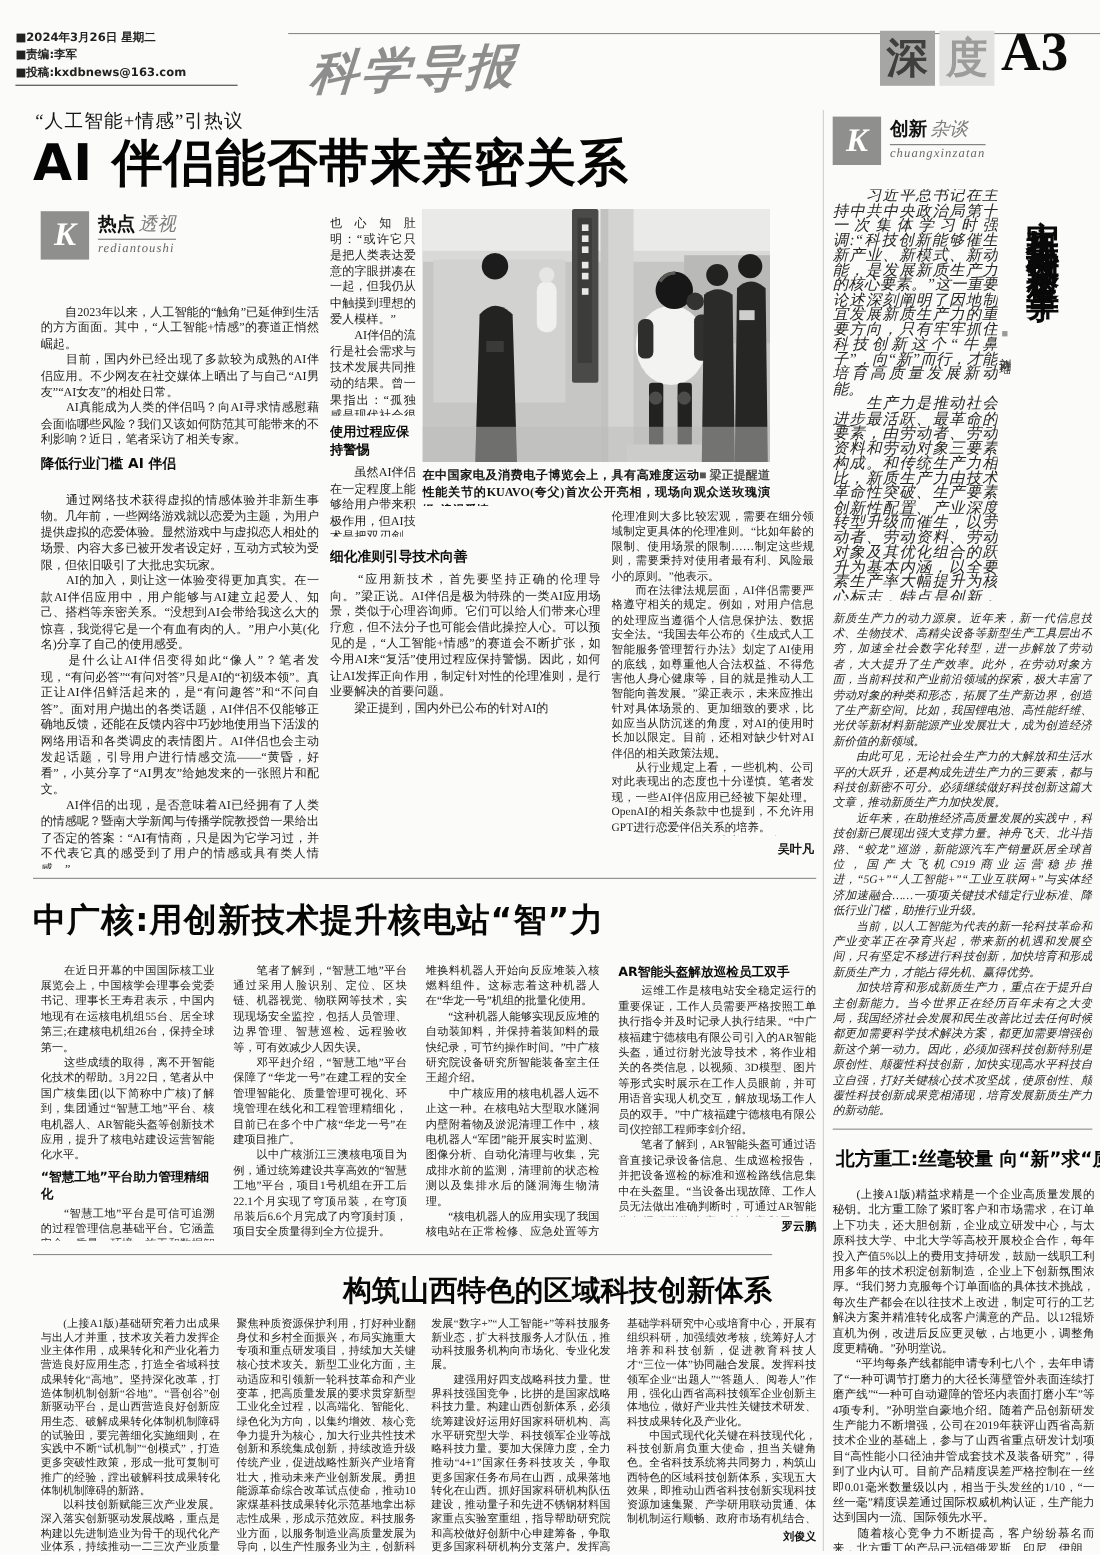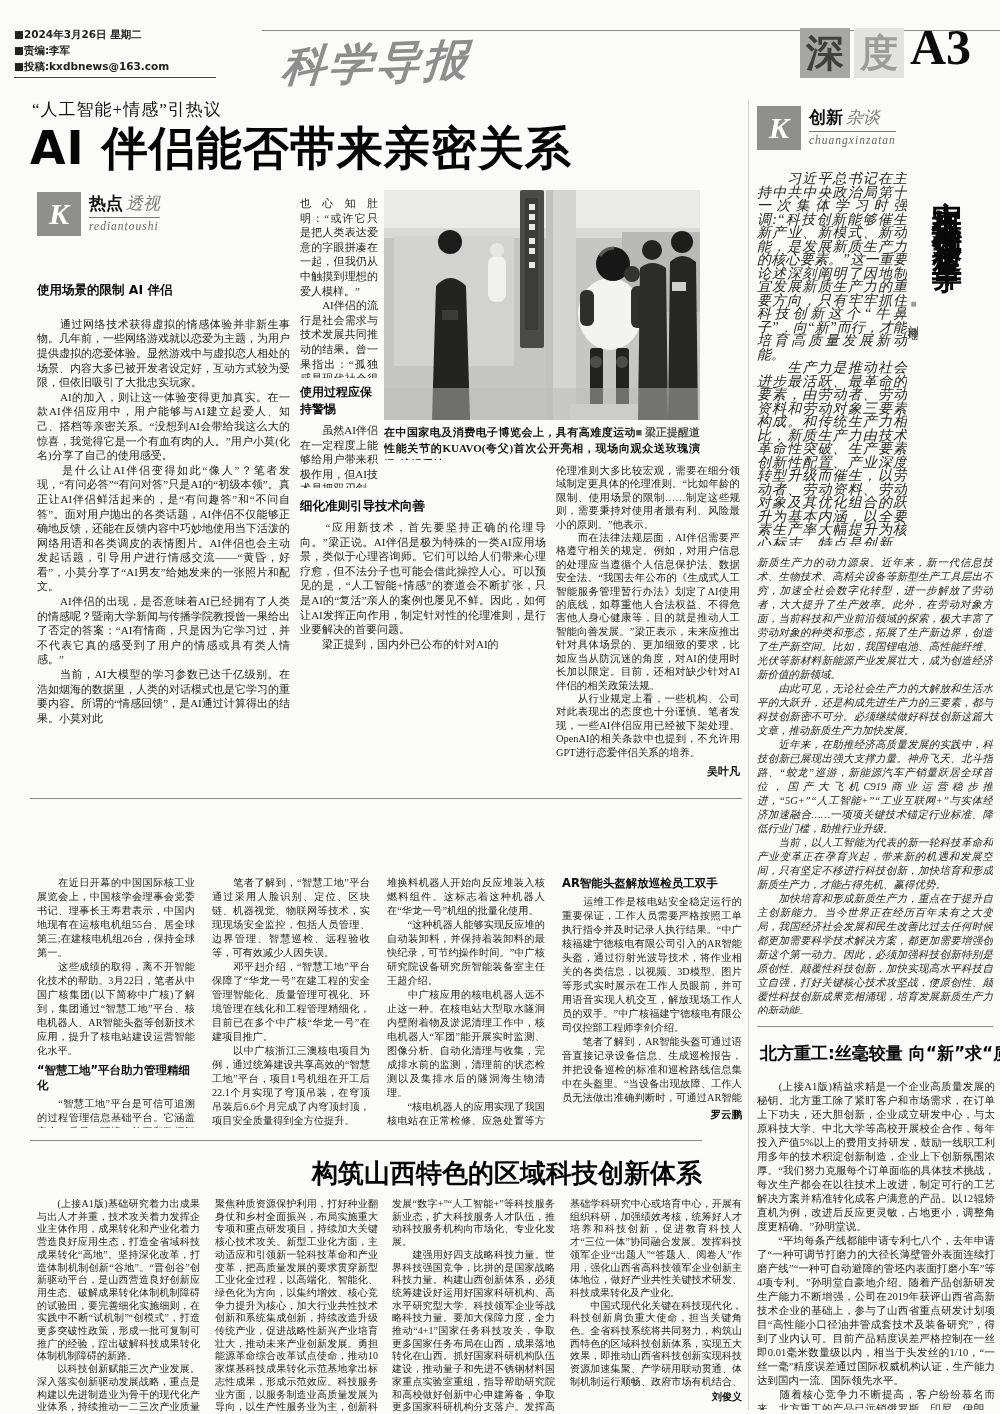--- a/index.html
+++ b/index.html
@@ -72,21 +72,24 @@
 
   <div class="abs badge" style="left:37px;top:192px;">
     <div class="badge-k">K</div>
     <div class="badge-txt">
       <div class="badge-line"><span class="badge-bold">热点</span><span class="badge-script">透视</span></div>
       <div class="badge-pinyin">rediantoushi</div>
     </div>
   </div>
 
   <div class="abs t ai-t" style="left:37px;top:262px;width:253px;height:528px;">
-    <div class="sub">使用场景的限制 AI 伴侣</div>
+    <span>　　自2023年以来，人工智能的“触角”已延伸到生活的方方面面。其中，“人工智能+情感”的赛道正悄然崛起。
+　　目前，国内外已经出现了多款较为成熟的AI伴侣应用。不少网友在社交媒体上晒出了与自己“AI男友”“AI女友”的相处日常。
+　　AI真能成为人类的伴侣吗？向AI寻求情感慰藉会面临哪些风险？我们又该如何防范其可能带来的不利影响？近日，笔者采访了相关专家。</span>
+    <div class="sub">降低行业门槛 AI 伴侣</div>
     <span>　　通过网络技术获得虚拟的情感体验并非新生事物。几年前，一些网络游戏就以恋爱为主题，为用户提供虚拟的恋爱体验。显然游戏中与虚拟恋人相处的场景、内容大多已被开发者设定好，互动方式较为受限，但依旧吸引了大批忠实玩家。
 　　AI的加入，则让这一体验变得更加真实。在一款AI伴侣应用中，用户能够与AI建立起爱人、知己、搭档等亲密关系。“没想到AI会带给我这么大的惊喜，我觉得它是一个有血有肉的人。”用户小莫(化名)分享了自己的使用感受。
 　　是什么让AI伴侣变得如此“像人”？笔者发现，“有问必答”“有问对答”只是AI的“初级本领”。真正让AI伴侣鲜活起来的，是“有问趣答”和“不问自答”。面对用户抛出的各类话题，AI伴侣不仅能够正确地反馈，还能在反馈内容中巧妙地使用当下活泼的网络用语和各类调皮的表情图片。AI伴侣也会主动发起话题，引导用户进行情感交流——“黄昏，好看”，小莫分享了“AI男友”给她发来的一张照片和配文。
 　　AI伴侣的出现，是否意味着AI已经拥有了人类的情感呢？暨南大学新闻与传播学院教授曾一果给出了否定的答案：“AI有情商，只是因为它学习过，并不代表它真的感受到了用户的情感或具有类人情感。”
 　　当前，AI大模型的学习参数已达千亿级别。在浩如烟海的数据里，人类的对话模式也是它学习的重要内容。所谓的“情感回馈”，是AI通过计算得出的结果。小莫对此</span>
   </div>
 
   <div class="abs" style="left:300px;top:196px;width:78px;height:292px;overflow:hidden;">
     <div class="t ai-t" style="height:182px;">也心知肚明：“或许它只是把人类表达爱意的字眼拼凑在一起，但我仍从中触摸到理想的爱人模样。”
 　　AI伴侣的流行是社会需求与技术发展共同推动的结果。曾一果指出：“孤独感是现代社会很多人群共有的问题。对于一些无法在现实中吐露的难题，人们会寻求其他的倾诉方式。AI伴侣就成为了人们的‘树洞’。”尤其是对于存在社交障碍的人们，AI伴侣能够提供一个交流的平台。
@@ -142,32 +145,33 @@
       <rect y="198" width="316" height="32" fill="#bcbcba" opacity="0.5"></rect>
     </svg>
   </div>
   <div class="abs caption" style="left:384px;top:424px;width:316px;height:36px;overflow:hidden;">
     <span class="credit">■ 梁正提醒道</span>
     <span>在中国家电及消费电子博览会上，具有高难度运动性能关节的KUAVO(夸父)首次公开亮相，现场向观众送玫瑰演绎“浪漫爱情”。</span>
   </div>
 
   <div class="abs" style="left:300px;top:492px;width:246px;height:298px;overflow:hidden;">
     <div class="sub">细化准则引导技术向善</div>
-    <div class="t ai-t">　　“应用新技术，首先要坚持正确的伦理导向。”梁正说。AI伴侣是极为特殊的一类AI应用场景，类似于心理咨询师。它们可以给人们带来心理疗愈，但不法分子也可能会借此操控人心。可以预见的是，“人工智能+情感”的赛道会不断扩张，只是AI的“复活”亲人的案例也屡见不鲜。因此，如何让AI发挥正向作用，制定针对性的伦理准则，是行业要解决的首要问题。
+    <div class="t ai-t">　　“应用新技术，首先要坚持正确的伦理导向。”梁正说。AI伴侣是极为特殊的一类AI应用场景，类似于心理咨询师。它们可以给人们带来心理疗愈，但不法分子也可能会借此操控人心。可以预见的是，“人工智能+情感”的赛道会不断扩张，如今用AI来“复活”使用过程应保持警惕。因此，如何让AI发挥正向作用，制定针对性的伦理准则，是行业要解决的首要问题。
 　　梁正提到，国内外已公布的针对AI的</div>
   </div>
 
   <div class="abs t ai-t" style="left:556px;top:464px;width:184px;height:296px;font-size:10.4px;line-height:13.4px;">伦理准则大多比较宏观，需要在细分领域制定更具体的伦理准则。“比如年龄的限制、使用场景的限制……制定这些规则，需要秉持对使用者最有利、风险最小的原则。”他表示。
 　　而在法律法规层面，AI伴侣需要严格遵守相关的规定。例如，对用户信息的处理应当遵循个人信息保护法、数据安全法。“我国去年公布的《生成式人工智能服务管理暂行办法》划定了AI使用的底线，如尊重他人合法权益、不得危害他人身心健康等，目的就是推动人工智能向善发展。”梁正表示，未来应推出针对具体场景的、更加细致的要求，比如应当从防沉迷的角度，对AI的使用时长加以限定。目前，还相对缺少针对AI伴侣的相关政策法规。
 　　从行业规定上看，一些机构、公司对此表现出的态度也十分谨慎。笔者发现，一些AI伴侣应用已经被下架处理。OpenAI的相关条款中也提到，不允许用GPT进行恋爱伴侣关系的培养。
 　　在推动法律法规完善的同时，使用者也应秉持谨慎的态度，审慎对待AI伴侣这一新生事物。“人们应当警惕技术对人的控制和异化，避免AI伴侣对自身造成的不利影响。”梁正提醒道。</div>
   <div class="abs by" style="left:556px;top:764px;width:184px;">吴叶凡</div>
 
   <div class="abs rule" style="left:30px;top:798px;width:712px;height:1px;"></div>
 
+  <div class="abs headline2" style="left:30px;top:816px;width:712px;">中广核:用创新技术提升核电站“智”力</div>
 
   <div class="abs" style="left:37px;top:876px;width:158px;height:252px;overflow:hidden;">
     <div class="t cgn-t">　　在近日开幕的中国国际核工业展览会上，中国核学会理事会党委书记、理事长王寿君表示，中国内地现有在运核电机组55台、居全球第三;在建核电机组26台，保持全球第一。
 　　这些成绩的取得，离不开智能化技术的帮助。3月22日，笔者从中国广核集团(以下简称中广核)了解到，集团通过“智慧工地”平台、核电机器人、AR智能头盔等创新技术应用，提升了核电站建设运营智能化水平。</div>
     <div class="sub2">“智慧工地”平台助力管理精细化</div>
     <div class="t cgn-t">　　“智慧工地”平台是可信可追溯的过程管理信息基础平台。它涵盖安全、质量、环境、施工和数据智能化五个维度。
 　　“‘智慧工地’平台应用后，项目建设安全质量得到进一步提升，电子审批全面替代345种纸质审批。我们运用电子审批累计完成105万张审批表单，节约了55万人工时。”中广核苍南核电有限公司技术部经理邓平赳介绍。</div>
   </div>
   <div class="abs" style="left:212px;top:876px;width:158px;height:252px;overflow:hidden;">
     <div class="t cgn-t">　　笔者了解到，“智慧工地”平台通过采用人脸识别、定位、区块链、机器视觉、物联网等技术，实现现场安全监控，包括人员管理、边界管理、智慧巡检、远程验收等，可有效减少人因失误。

